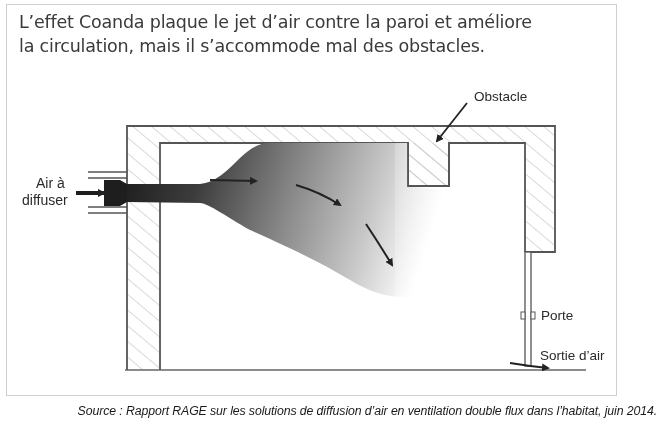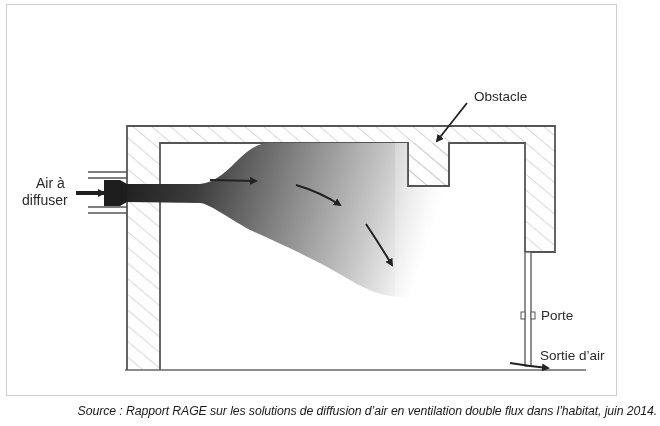--- a/index.html
+++ b/index.html
@@ -20,20 +20,22 @@
     font-family:"Liberation Sans", sans-serif; font-style:italic; font-size:12.3px;
     color:#1a1a1a; white-space:nowrap; letter-spacing:-0.1px;text-align:right;
   }
 </style>
 </head>
 <body>
 
 <div class="figure-frame"></div>
 
 <div class="heading">
+  <div>L’effet Coanda plaque le jet d’air contre la paroi et améliore</div>
+  <div>la circulation, mais il s’accommode mal des obstacles.</div>
 </div>
 
 <svg class="diagram" width="660" height="426" viewBox="0 0 660 426" xmlns="http://www.w3.org/2000/svg">
   <defs>
     <pattern id="hatch" patternUnits="userSpaceOnUse" width="12" height="12" patternTransform="rotate(-50)">
       <line x1="0" y1="0" x2="0" y2="12" stroke="#c4c4c4" stroke-width="1.3"></line>
     </pattern>
     <linearGradient id="jetGrad" x1="0" y1="0" x2="1" y2="0.15">
       <stop offset="0" stop-color="#1c1c1c"></stop>
       <stop offset="0.25" stop-color="#3c3c3c"></stop>

